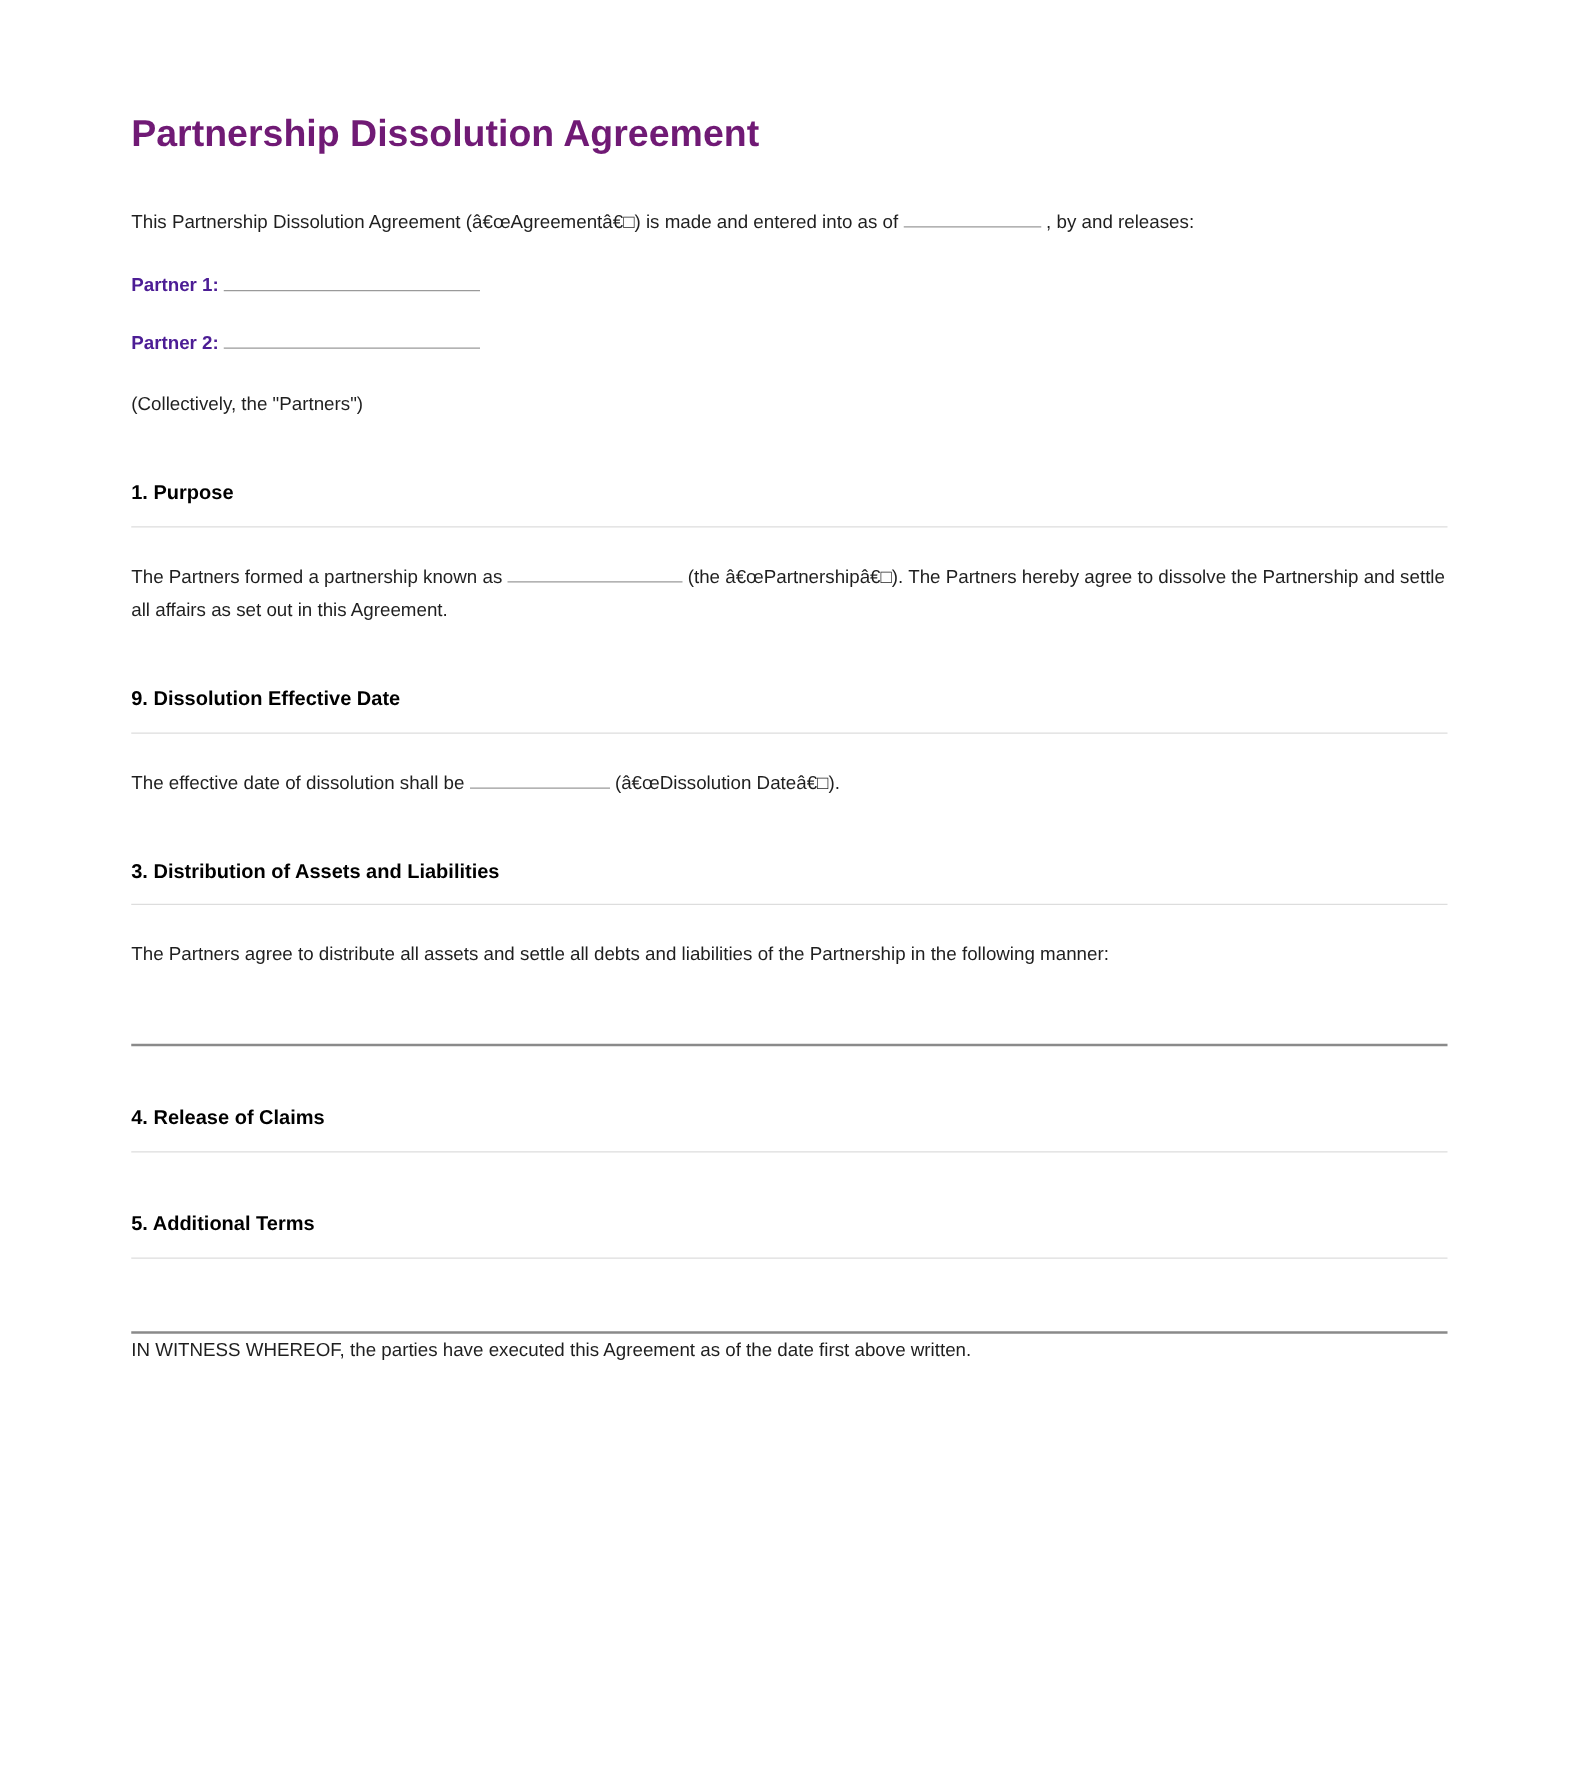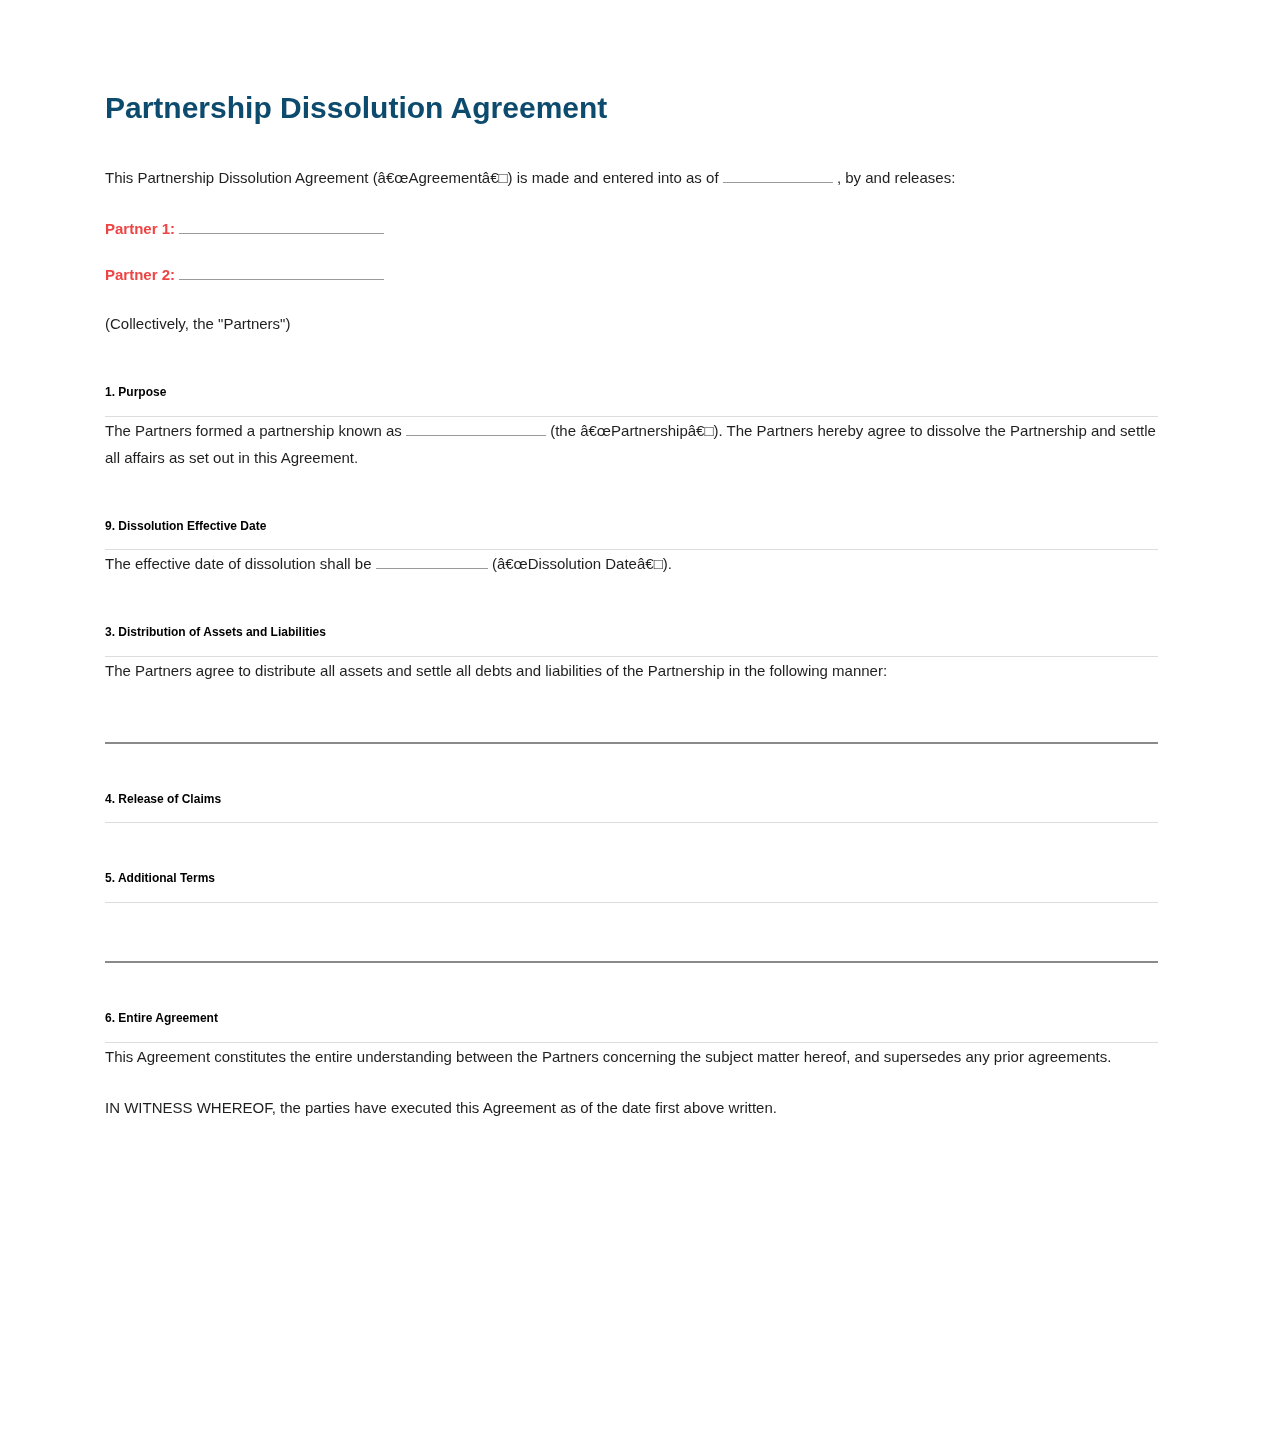--- a/index.html
+++ b/index.html
@@ -14,36 +14,37 @@
   }
   .page {
     width: 1053px;
     margin: 0 auto;
     padding-top: 90px;
     padding-bottom: 60px;
   }
   h1 {
     font-size: 30px;
     font-weight: bold;
-    color: #0c4a6e;
+    color: #701a75;
     line-height: 1.2;
     margin-bottom: 38px;
   }
   h2 {
-    font-size: 12px;
+    font-size: 16px;
     font-weight: bold;
     color: #000000;
     line-height: 1.3;
     margin-top: 48px;
+    margin-bottom: 26px;
     padding-bottom: 15px;
     border-bottom: 1px solid #dddddd;
   }
   p { margin-bottom: 24px; }
   .party-line { margin-bottom: 19px; }
-  .party-line b { font-weight: bold; color: #ef4444; }
+  .party-line b { font-weight: bold; color: #4c1d95; }
   .collectively { margin-top: 22px; margin-bottom: 0; }
   .blank {
     display: inline-block;
     border-bottom: 1.5px solid #9a9a9a;
     height: 0.95em;
     vertical-align: baseline;
   }
   .w-date   { width: 110px; }
   .w-name   { width: 205px; }
   .w-pname  { width: 140px; }
@@ -89,20 +90,16 @@
 
   <section>
     <h2>4. Release of Claims</h2>
   </section>
 
   <section>
     <h2>5. Additional Terms</h2>
     <div class="write-line"></div>
   </section>
 
-  <section>
-    <h2>6. Entire Agreement</h2>
-    <p>This Agreement constitutes the entire understanding between the Partners concerning the subject matter hereof, and supersedes any prior agreements.</p>
-  </section>
 
   <p class="witness">IN WITNESS WHEREOF, the parties have executed this Agreement as of the date first above written.</p>
 
 </div>
 
 </body></html>

